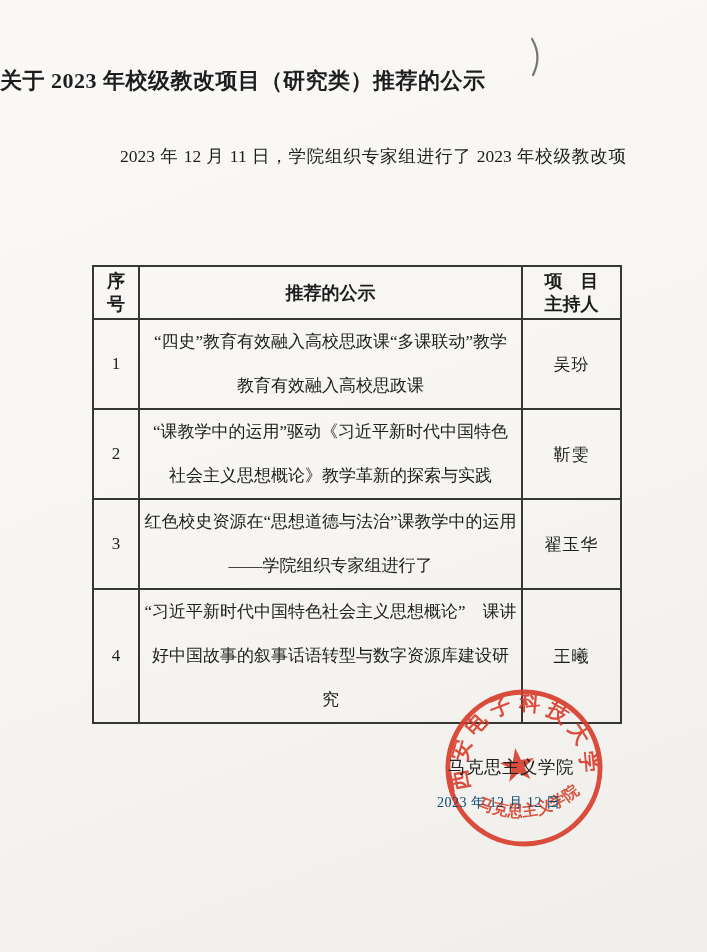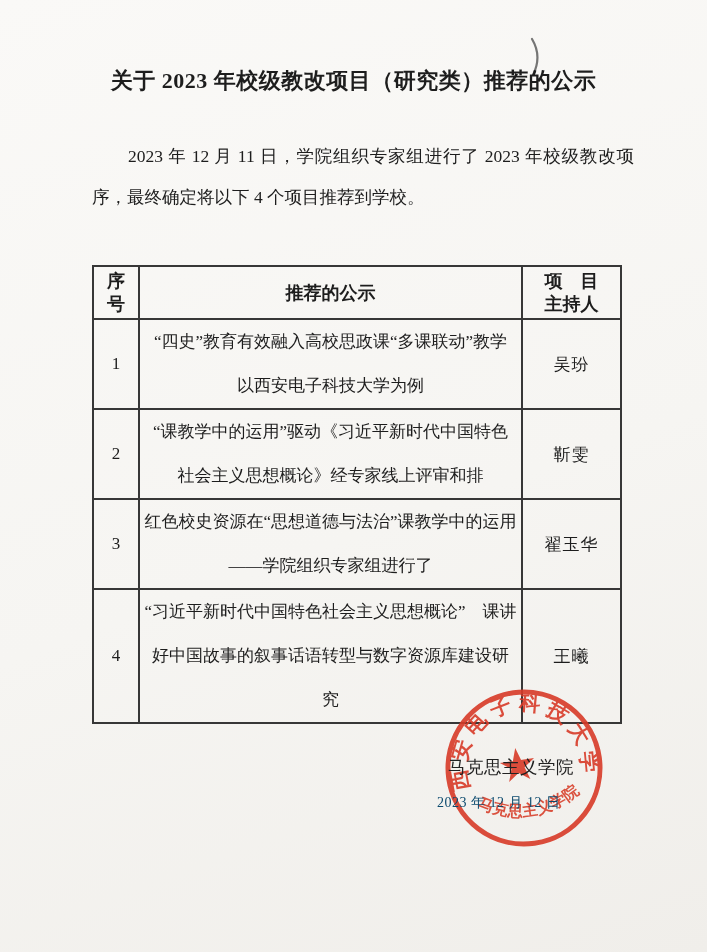--- a/index.html
+++ b/index.html
@@ -8,24 +8,24 @@
     background:linear-gradient(160deg,#faf9f7 0%,#f6f5f2 55%,#f0eeea 100%);
     font-family:"Liberation Serif","DejaVu Serif",serif;
     color:#1d1d1d;
   }
   .sheet{position:absolute;inset:0;}
 
   .pen-mark{position:absolute;left:522px;top:36px;width:30px;height:42px;opacity:.75;}
 
   .title{
     position:absolute;left:0;right:0;top:64px;margin:0;
-    text-align:center;font-size:22px;font-weight:bold;letter-spacing:.5px;line-height:34px;
+    font-size:22px;font-weight:bold;letter-spacing:.5px;line-height:34px;
   }
 
-  .para{position:absolute;left:92px;top:136px;width:542px;font-size:17.5px;}
+  .para{position:absolute;left:84px;top:136px;width:542px;font-size:17.5px;}
   .p-line{line-height:41px;text-align:justify;text-align-last:justify;white-space:normal;}
   .p-line.first{padding-left:36px;}
   .p-line.last{text-align-last:left;}
 
   table.projects{
     position:absolute;left:92px;top:265px;width:528px;
     border-collapse:collapse;table-layout:fixed;
   }
   table.projects col.c1{width:46px;}
   table.projects col.c2{width:383px;}
@@ -63,21 +63,20 @@
 <div class="sheet">
 
   <svg class="pen-mark" viewBox="0 0 30 42">
     <path d="M 10,3 C 16,13 18,25 11,39" stroke="#4a4a4a" stroke-width="2.2" fill="none" stroke-linecap="round"></path>
   </svg>
 
   <h1 class="title">关于 2023 年校级教改项目（研究类）推荐的公示</h1>
 
   <div class="para">
     <div class="p-line first">2023 年 12 月 11 日，学院组织专家组进行了 2023 年校级教改项</div>
-    <div class="p-line last">序，最终确定将以下 4 个项目推荐到学校。</div>
   </div>
 
   <table class="projects">
     <colgroup>
         <col class="c1">
         <col class="c2">
         <col class="c3">
       </colgroup>
     <tbody>
         <tr class="hrow">
@@ -88,29 +87,29 @@
       <th>推荐的公示</th>
       <th>
         <div>项　目</div>
         <div>主持人</div>
       </th>
     </tr>
     <tr class="drow r1">
       <td class="index">1</td>
       <td class="name">
         <div>“四史”教育有效融入高校思政课“多课联动”教学</div>
-        <div>以西安电子科技大学为例</div>
+        <div>教育有效融入高校思政课</div>
       </td>
       <td class="leader">吴玢</td>
     </tr>
     <tr class="drow r2">
       <td class="index">2</td>
       <td class="name">
         <div>“课教学中的运用”驱动《习近平新时代中国特色</div>
-        <div>社会主义思想概论》经专家线上评审和排</div>
+        <div>社会主义思想概论》教学革新的探索与实践</div>
       </td>
       <td class="leader">靳雯</td>
     </tr>
     <tr class="drow r3">
       <td class="index">3</td>
       <td class="name">
         <div>红色校史资源在“思想道德与法治”课教学中的运用</div>
         <div>——学院组织专家组进行了</div>
       </td>
       <td class="leader">翟玉华</td>

